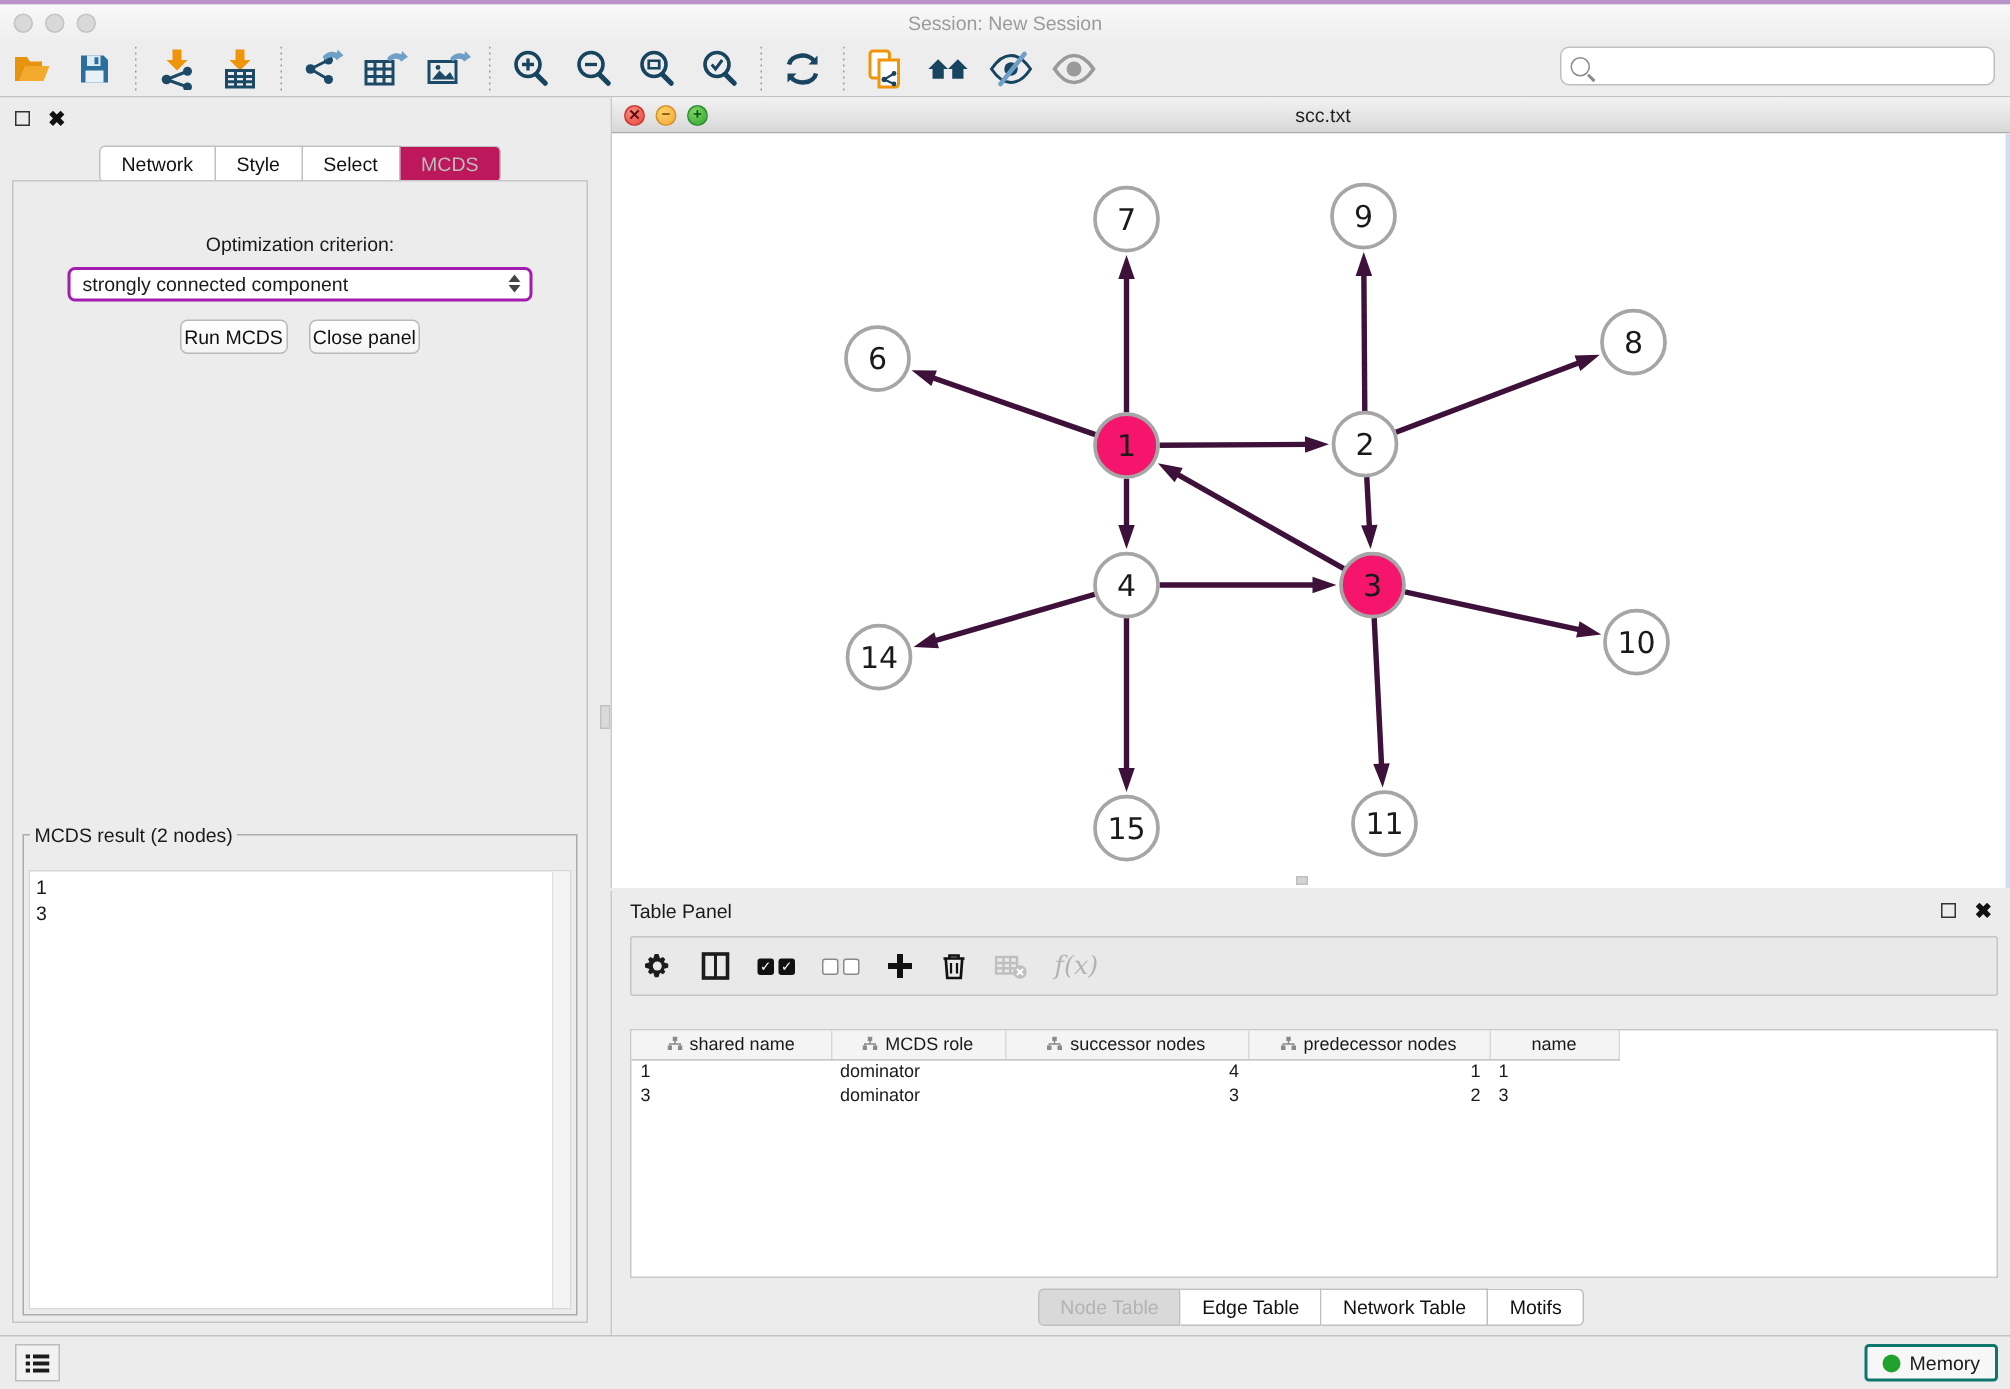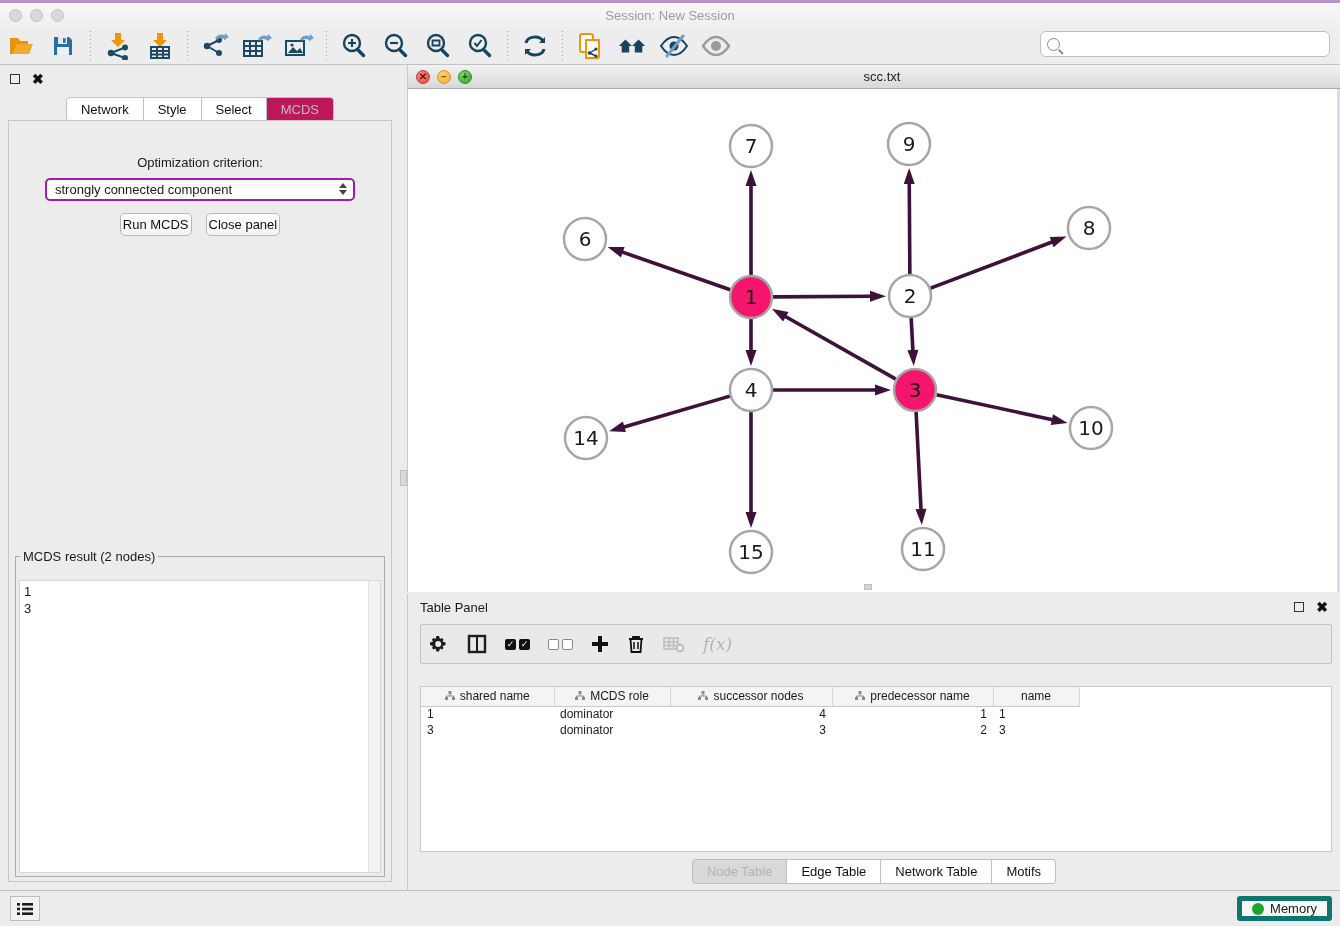--- a/index.html
+++ b/index.html
@@ -121,21 +121,21 @@
   .tp-tab {
     font-size:13px; padding:4px 14px; background:#fff; border:1px solid #BFBFBF; border-left:none; color:#111;
   }
   .tp-tab:first-child { border-left:1px solid #BFBFBF; border-radius:4px 0 0 4px; }
   .tp-tab:last-child { border-radius:0 4px 4px 0; }
   .tp-tab.active { background:#D9D9D9; color:#B3B3B3; }
 
   
   .status-bar { position:absolute; left:0; bottom:0; right:0; height:36px; background:#ECECEC; border-top:1px solid #C2C2C2; }
   .list-btn { position:absolute; left:10px; top:5px; width:30px; height:25px; background:#F2F2F2; border:1px solid #BDBDBD; display:flex; align-items:center; justify-content:center; }
-  .memory-btn { position:absolute; right:8px; top:5px; height:25px; background:#F7F7F7; border:5px solid #0f766e; border-radius:3px;
+  .memory-btn { position:absolute; right:8px; top:5px; height:25px; background:#F7F7F7; border:2px solid #0f766e; border-radius:3px;
     display:flex; align-items:center; gap:6px; padding:0 10px; font-size:13px; }
   .mem-dot { width:12px; height:12px; border-radius:50%; background:#1FA32C; }
 </style>
 </head>
 <body>
 
 <div class="top-accent"></div>
 <div class="titlebar">
   <div class="traffic">
     <span class="tl-dot"></span>
@@ -488,21 +488,21 @@
             <th style="width: 161px;">
               <span class="hdr-inner">
                 <svg width="10" height="10" viewBox="0 0 10 10">
                   <g fill="#8a8a8a">
                     <rect x="3.5" y="0" width="3" height="3"></rect>
                     <rect x="0" y="6" width="3" height="3"></rect>
                     <rect x="7" y="6" width="3" height="3"></rect>
                     <path d="M5 3v2M1.5 6V5h7v1" stroke="#8a8a8a" fill="none"></path>
                   </g>
                 </svg>
-                <span>predecessor name</span>
+                <span>predecessor nodes</span>
               </span>
             </th>
             <th style="width: 86px;">
               <span class="hdr-inner">
                 <span>name</span>
               </span>
             </th>
           </tr>
         </thead>
       <tbody>

